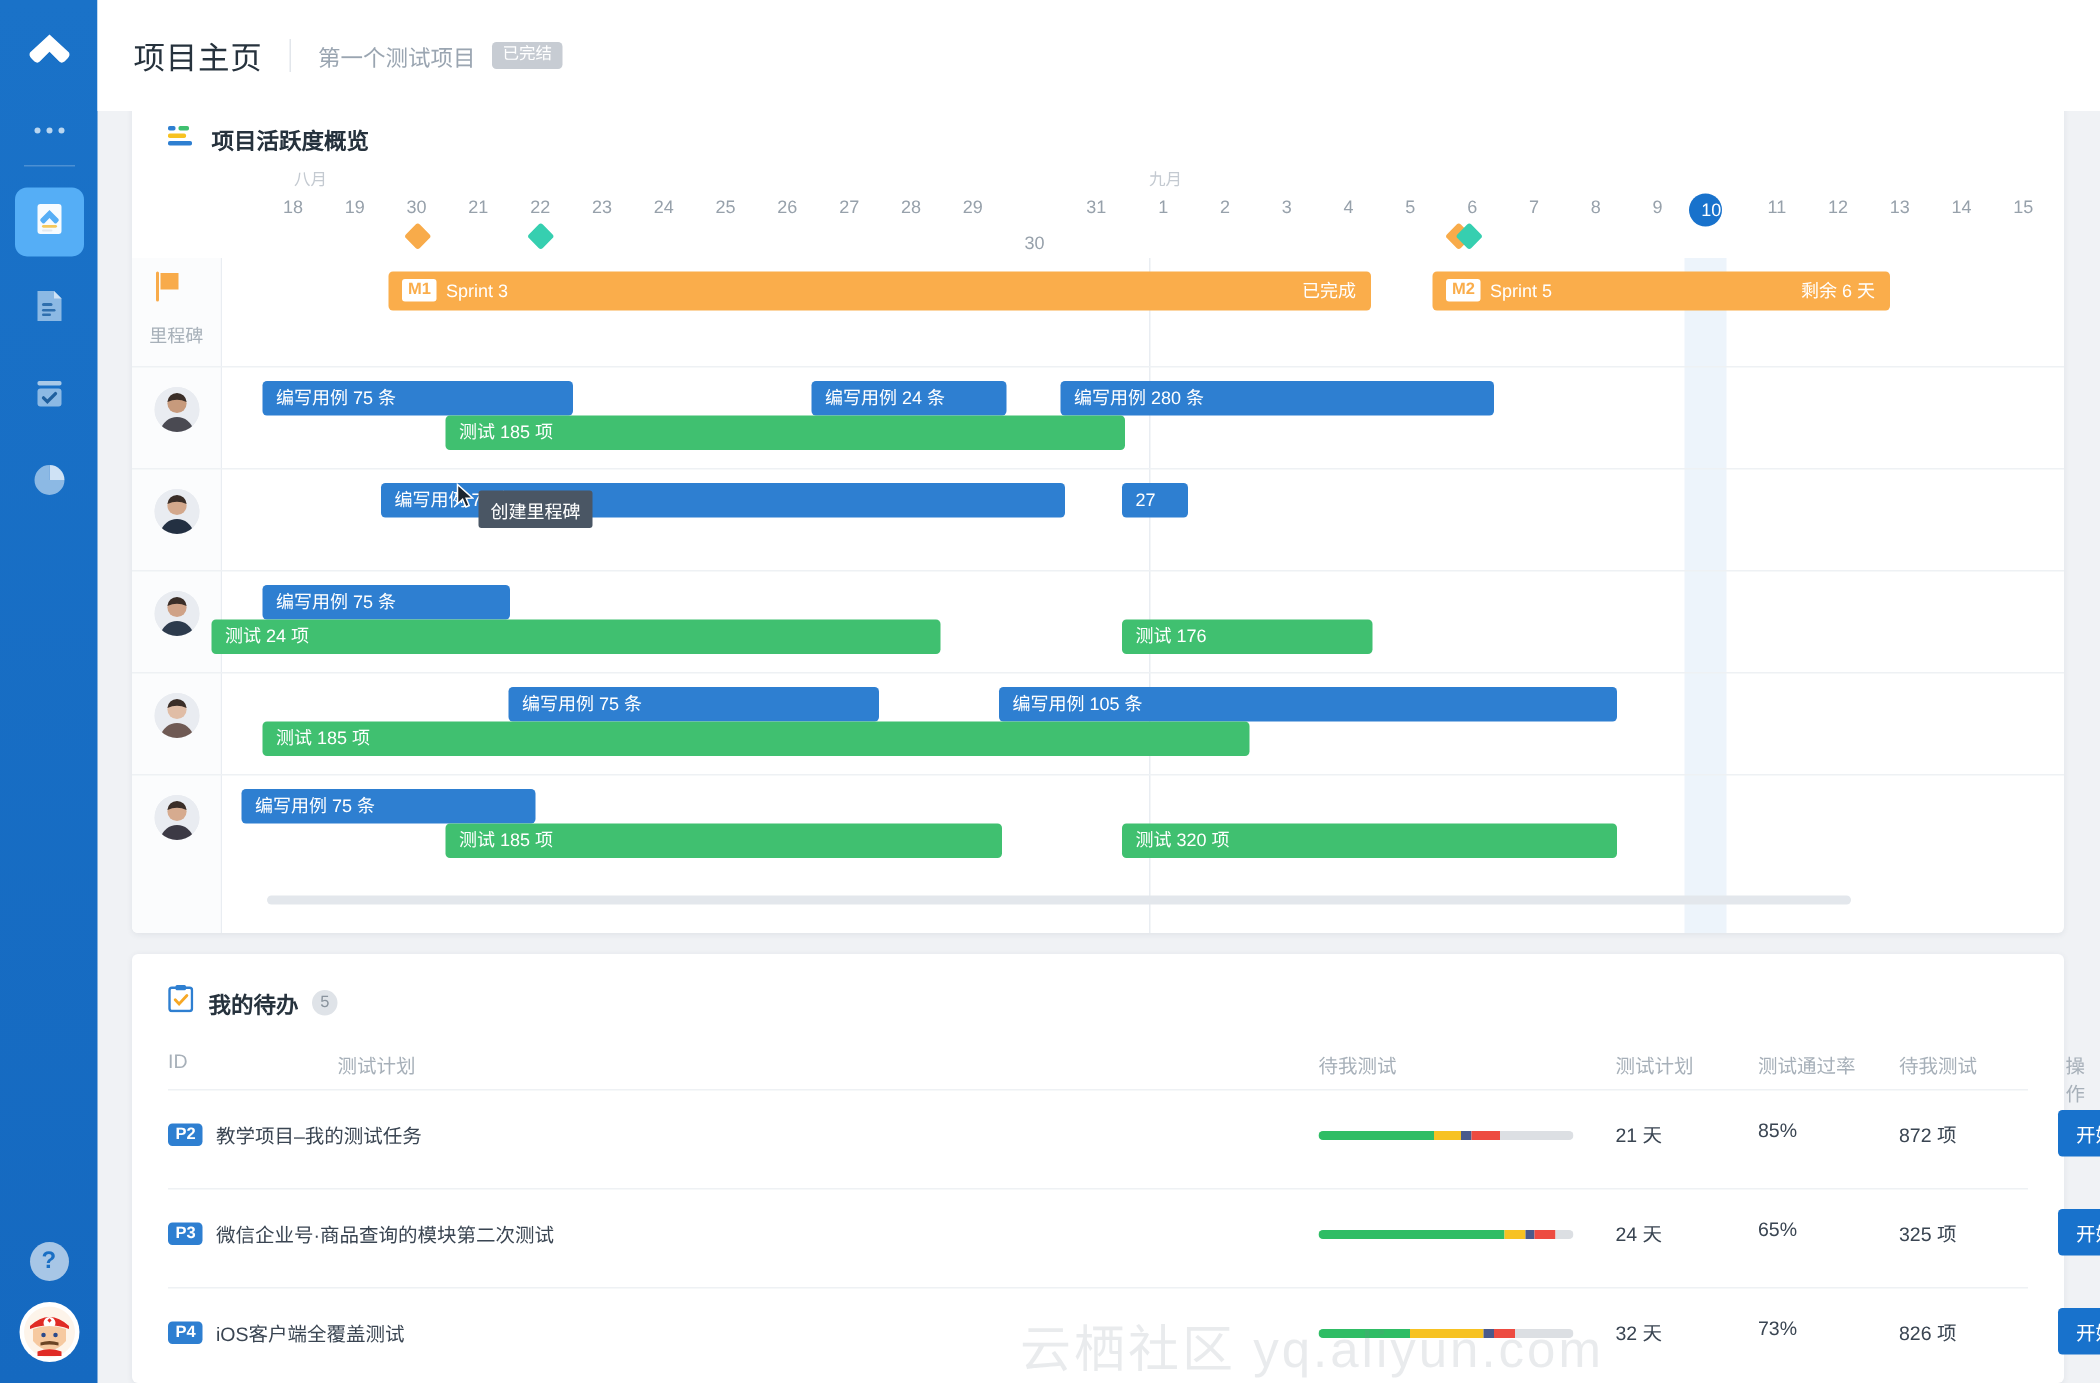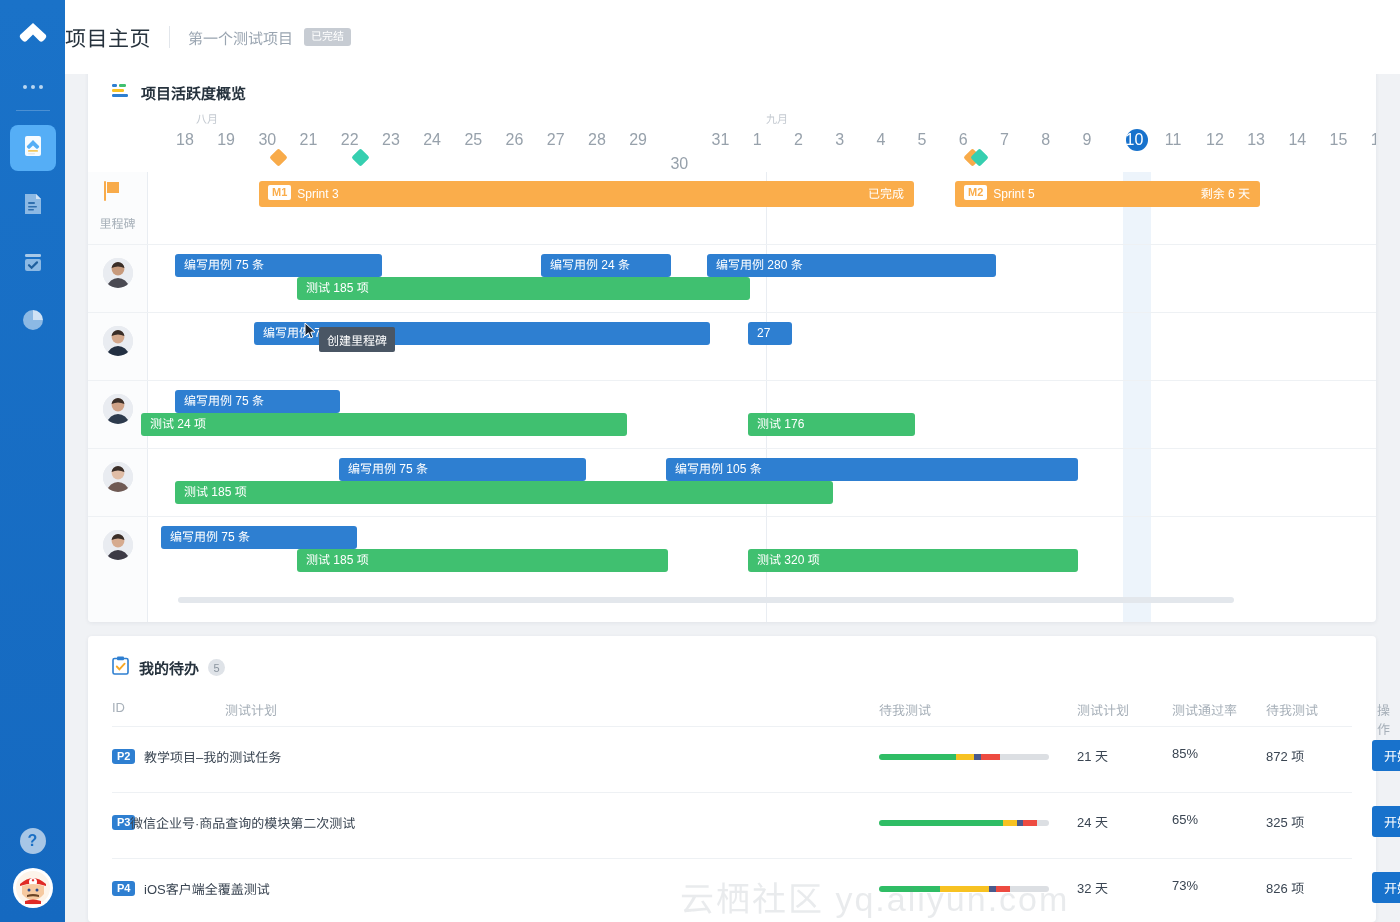--- a/index.html
+++ b/index.html
@@ -46,21 +46,21 @@
     display:flex; align-items:center; justify-content:center;
   }
   #rail .avatar-me {
     width:40px; height:40px; border-radius:50%; background:#fff;
     display:flex; align-items:center; justify-content:center; overflow:hidden;
   }
 
   
   #topbar {
     position:absolute; left:65px; top:0; width:1335px; height:74px;
-    background:#fff; display:flex; align-items:center; 
+    background:#fff; display:flex; align-items:center; padding-left:24px;
     z-index:3;
   }
   #topbar .ptitle { font-size:21px; color:#26323d; letter-spacing:.5px; }
   #topbar .vdiv { width:1px; height:22px; background:#e2e6eb; margin:0 18px; }
   #topbar .pname { font-size:15px; color:#9aa5b1; }
   #topbar .pbadge {
     margin-left:11px; background:#c7ccd3; color:#fff;
     font-size:11px; padding:3px 7px 4px; border-radius:3px; line-height:1;
   }
 
@@ -76,22 +76,22 @@
     min-width:17px; height:17px; border-radius:9px; padding:0 5px;
     display:flex; align-items:center; justify-content:center;
   }
 
   
   #gantt { left:88px; top:62px; width:1288px; height:560px; overflow:hidden; }
   .g-body { position:absolute; left:0; top:48px; width:1288px; height:512px; }
   .g-axis { position:absolute; left:0; top:0; width:1288px; height:62px; }
   .g-month { position:absolute; font-size:11px; color:#c4cad1; top:0; }
   .g-day {
-    position:absolute; top:21px; width:26px; text-align:left;
-    font-size:16px; color:#97a1ab;
+    position:absolute; top:21px; width:26px; text-align:right;
+    font-size:12px; color:#97a1ab;
   }
   .g-day.today {
     color:#fff; background:#1872cc; border-radius:50%;
     width:22px; height:22px; line-height:22px; top:19px;
   }
   .g-grid { position:absolute; top:62px; left:0; width:1288px; height:450px; }
   .g-gline { position:absolute; top:0; bottom:0; width:1px; background:#f2f4f7; }
   .g-todaycol { position:absolute; top:0; bottom:0; width:28px; background:#edf4fb; }
   .g-rowline { position:absolute; left:0; width:1288px; height:1px; background:#eef1f4; }
   .g-lanehdr {
@@ -396,21 +396,21 @@
           <i style="width: 29%; background: rgb(220, 223, 227);"></i>
         </div>
         <div class="cellv" style="left: 989px;">21 天</div>
         <div class="cellv" style="left: 1084px;">85%</div>
         <div class="cellv" style="left: 1178px;">872 项</div>
         <button class="startbtn" style="left: 1284px;">开始测试</button>
         <div class="tb-sep" style="top: 65px;"></div>
       </div>
       <div class="tb-row">
         <div class="pbadge2">P3</div>
-        <div class="tname" style="left: 42px;">微信企业号·商品查询的模块第二次测试</div>
+        <div class="tname" style="left: 56px;">微信企业号·商品查询的模块第二次测试</div>
         <div class="prog" style="left: 791px; width: 170px;">
           <i style="width: 73%; background: rgb(47, 189, 101);"></i>
           <i style="width: 8%; background: rgb(247, 194, 34);"></i>
           <i style="width: 4%; background: rgb(74, 90, 140);"></i>
           <i style="width: 8%; background: rgb(237, 75, 65);"></i>
           <i style="width: 7%; background: rgb(220, 223, 227);"></i>
         </div>
         <div class="cellv" style="left: 989px;">24 天</div>
         <div class="cellv" style="left: 1084px;">65%</div>
         <div class="cellv" style="left: 1178px;">325 项</div>

